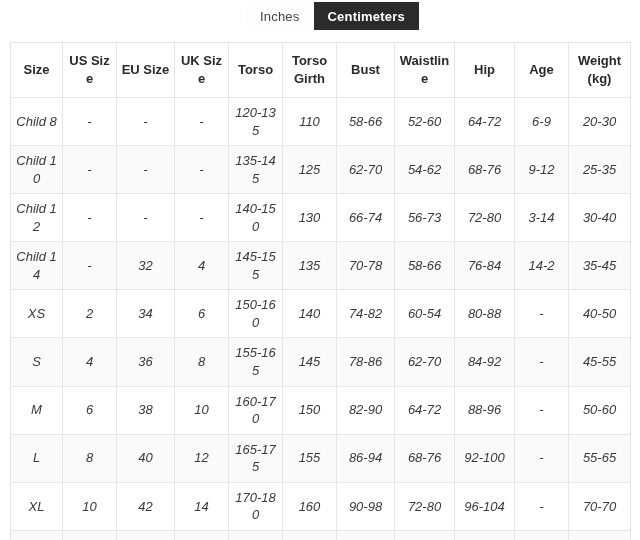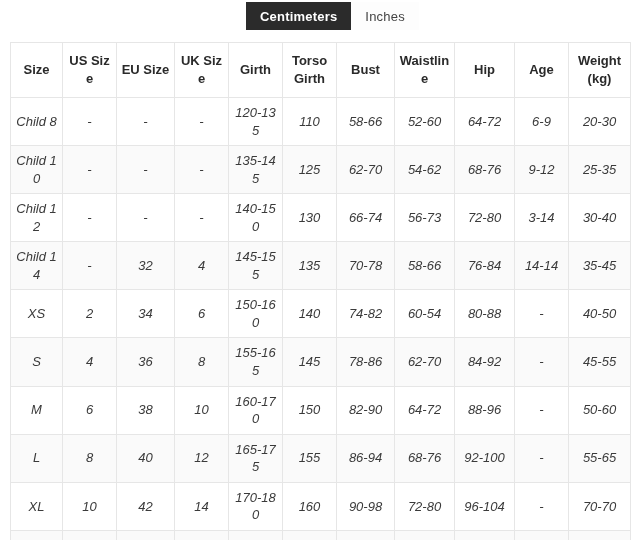--- a/index.html
+++ b/index.html
@@ -106,22 +106,22 @@
   col.c-hip       { width: 60px; }
   col.c-age       { width: 54px; }
   col.c-weight    { width: 62px; }
 </style>
 </head>
 <body>
 
 <div id="page">
 
   <div class="unit-toggle">
+    <button class="unit-btn inactive">Inches</button>
     <button class="unit-btn active">Centimeters</button>
-    <button class="unit-btn inactive">Inches</button>
   </div>
 
   <div class="table-wrap">
     <table class="size-table">
       <colgroup>
         <col class="c-size">
           <col class="c-us">
           <col class="c-eu">
           <col class="c-uk">
         <col class="c-height">
@@ -131,21 +131,21 @@
         <col class="c-hip">
           <col class="c-age">
           <col class="c-weight">
       </colgroup>
       <thead>
         <tr>
           <th>Size</th>
           <th>US Size</th>
           <th>EU Size</th>
           <th>UK Size</th>
-          <th>Girth</th>
+          <th>Torso</th>
           <th>Torso Girth</th>
           <th>Bust</th>
           <th>Waistline</th>
           <th>Hip</th>
           <th>Age</th>
           <th>Weight (kg)</th>
         </tr>
       </thead>
       <tbody id="table-body">
           <tr>
@@ -190,21 +190,21 @@
           <tr>
             <td>Child 14</td>
             <td>-</td>
             <td>32</td>
             <td>4</td>
             <td>145-155</td>
             <td>135</td>
             <td>70-78</td>
             <td>58-66</td>
             <td>76-84</td>
-            <td>14-14</td>
+            <td>14-2</td>
             <td>35-45</td>
           </tr>
           <tr>
             <td>XS</td>
             <td>2</td>
             <td>34</td>
             <td>6</td>
             <td>150-160</td>
             <td>140</td>
             <td>74-82</td>

